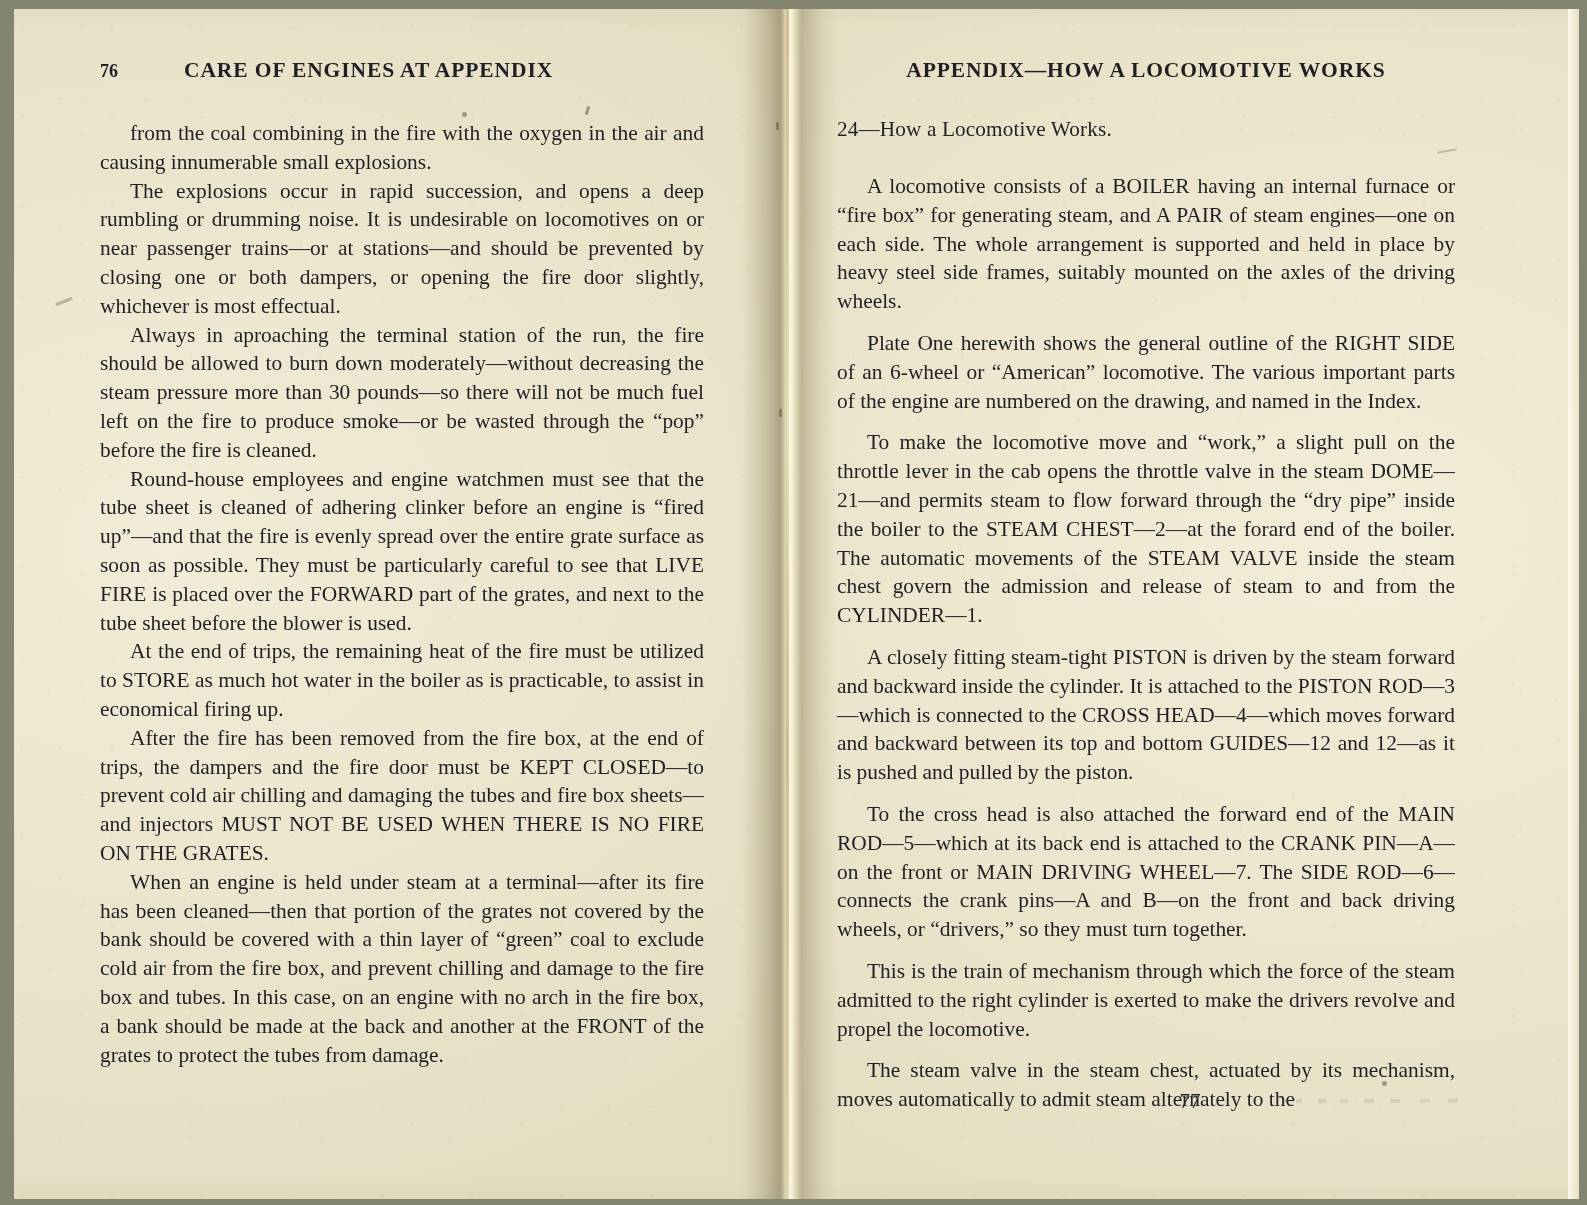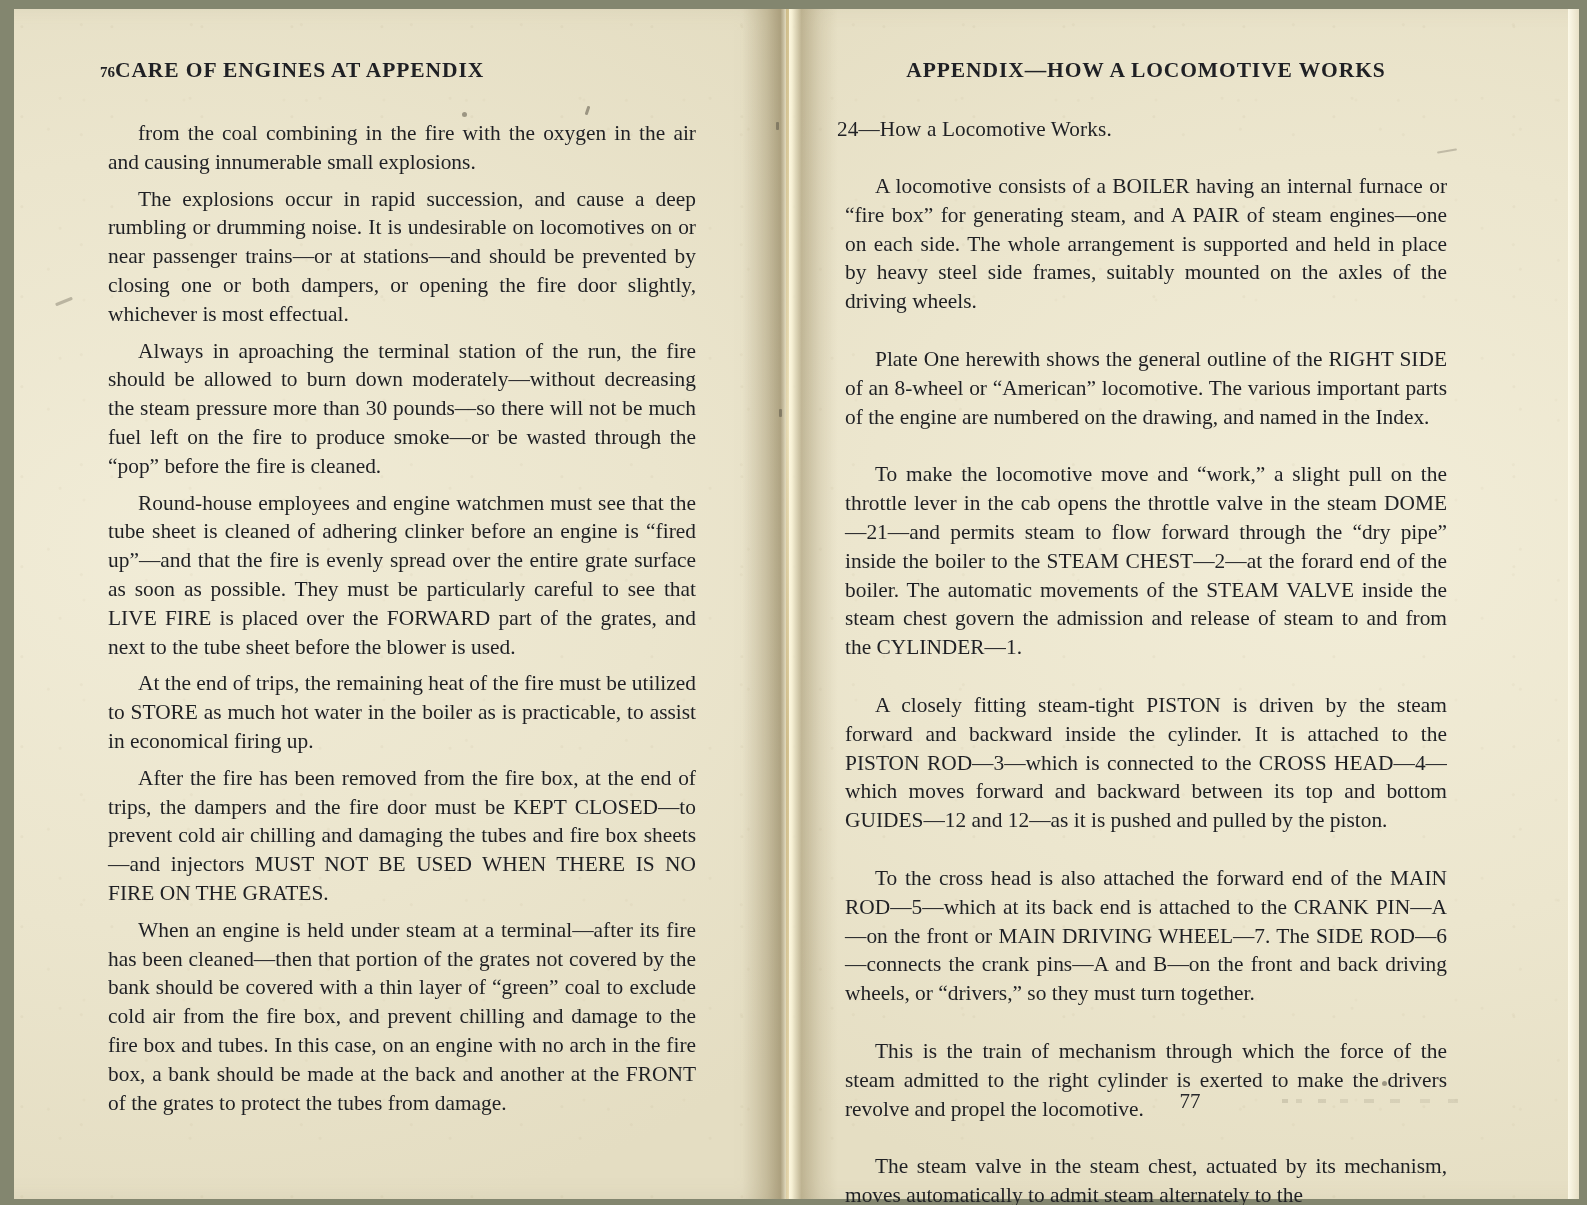--- a/index.html
+++ b/index.html
@@ -115,31 +115,32 @@
   .running-head {
     display: flex;
     align-items: baseline;
     font-size: 21.5px;
     letter-spacing: .9px;
     font-weight: 700;
     margin-bottom: 36px;
     white-space: nowrap;
   }
   .running-head .folio {
-    font-size: 15px;
+    font-size: 18px;
     letter-spacing: 0;
+    margin-right: 66px;
     text-align: center;
   }
   .running-head.centered {
     justify-content: center;
     margin-bottom: 34px;
   }
 
   p.body {
-    margin: 8px;
+    margin: 0;
     font-size: 21.4px;
     line-height: 28.8px;
     text-align: justify;
     text-justify: inter-word;
     hyphens: none;
     text-indent: 30px;
   }
 
   .sec-head {
     margin: 27px 0 26px;
@@ -230,21 +231,21 @@
   <div class="speck" style="left:1382px;top:1081px;width:5px;  height:5px;"></div>
 
   <div class="col verso">
 
     <div class="running-head">
       <span class="folio">76</span>
       <span>CARE OF ENGINES AT APPENDIX</span>
     </div>
 
     <p class="body">from the coal combining in the fire with the oxygen in the air and causing innumerable small explosions.</p>
-    <p class="body">The explosions occur in rapid succession, and cause a deep rumbling or drumming noise.  It is undesirable on locomotives on or near passenger trains—or at stations—and should be prevented by closing one or both dampers, or opening the fire door slightly, whichever is most effectual.</p>
+    <p class="body">The explosions occur in rapid succession, and opens a deep rumbling or drumming noise.  It is undesirable on locomotives on or near passenger trains—or at stations—and should be prevented by closing one or both dampers, or opening the fire door slightly, whichever is most effectual.</p>
 
 
     <p class="body">Always in aproaching the terminal station of the run, the fire should be allowed to burn down moderately—without decreasing the steam pressure more than 30 pounds—so there will not be much fuel left on the fire to produce smoke—or be wasted through the “pop” before the fire is cleaned.</p>
 
 
     <p class="body">Round-house employees and engine watchmen must see that the tube sheet is cleaned of adhering clinker before an engine is “fired up”—and that the fire is evenly spread over the entire grate surface as soon as possible.  They must be particularly careful to see that LIVE FIRE is placed over the FORWARD part of the grates, and next to the tube sheet before the blower is used.</p>
     <p class="body">At the end of trips, the remaining heat of the fire must be utilized to STORE as much hot water in the boiler as is practicable, to assist in economical firing up.</p>
     <p class="body">After the fire has been removed from the fire box, at the end of trips, the dampers and the fire door must be KEPT CLOSED—to prevent cold air chilling and damaging the tubes and fire box sheets—and injectors MUST NOT BE USED WHEN THERE IS NO FIRE ON THE GRATES.</p>
     <p class="body">When an engine is held under steam at a terminal—after its fire has been cleaned—then that portion of the grates not covered by the bank should be covered with a thin layer of “green” coal to exclude cold air from the fire box, and prevent chilling and damage to the fire box and tubes.  In this case, on an engine with no arch in the fire box, a bank should be made at the back and another at the FRONT of the grates to protect the tubes from damage.</p>
   </div>
@@ -252,21 +253,21 @@
   <div class="col recto">
 
     <div class="running-head centered">
       <span>APPENDIX—HOW A LOCOMOTIVE WORKS</span>
     </div>
 
     <div class="sec-head light">24—How a Locomotive Works.</div>
 
     <p class="body">A locomotive consists of a BOILER having an internal furnace or “fire box” for generating steam, and A PAIR of steam engines—one on each side.  The whole arrangement is supported and held in place by heavy steel side frames, suitably mounted on the axles of the driving wheels.</p>
     <div class="gap"></div>
-    <p class="body">Plate One herewith shows the general outline of the RIGHT SIDE of an 8-wheel or “American” locomotive. The various important parts of the engine are numbered on the drawing, and named in the Index.</p>
+    <p class="body">Plate One herewith shows the general outline of the RIGHT SIDE of an 6-wheel or “American” locomotive. The various important parts of the engine are numbered on the drawing, and named in the Index.</p>
     <div class="gap"></div>
     <p class="body">To make the locomotive move and “work,” a slight pull on the throttle lever in the cab opens the throttle valve in the steam DOME—21—and permits steam to flow forward through the “dry pipe” inside the boiler to the STEAM CHEST—2—at the forard end of the boiler. The automatic movements of the STEAM VALVE inside the steam chest govern the admission and release of steam to and from the CYLINDER—1.</p>
     <div class="gap"></div>
     <p class="body">A closely fitting steam-tight PISTON is driven by the steam forward and backward inside the cylinder.  It is attached to the PISTON ROD—3—which is connected to the CROSS HEAD—4—which moves forward and backward between its top and bottom GUIDES—12 and 12—as it is pushed and pulled by the piston.</p>
     <div class="gap"></div>
     <p class="body">To the cross head is also attached the forward end of the MAIN ROD—5—which at its back end is attached to the CRANK PIN—A—on the front or MAIN DRIVING WHEEL—7. The SIDE ROD—6—connects the crank pins—A and B—on the front and back driving wheels, or “drivers,” so they must turn together.</p>
     <div class="gap"></div>
     <p class="body">This is the train of mechanism through which the force of the steam admitted to the right cylinder is exerted to make the drivers revolve and propel the locomotive.</p>
     <div class="gap"></div>
     <p class="body">The steam valve in the steam chest, actuated by its mechanism, moves automatically to admit steam alternately to the</p>

